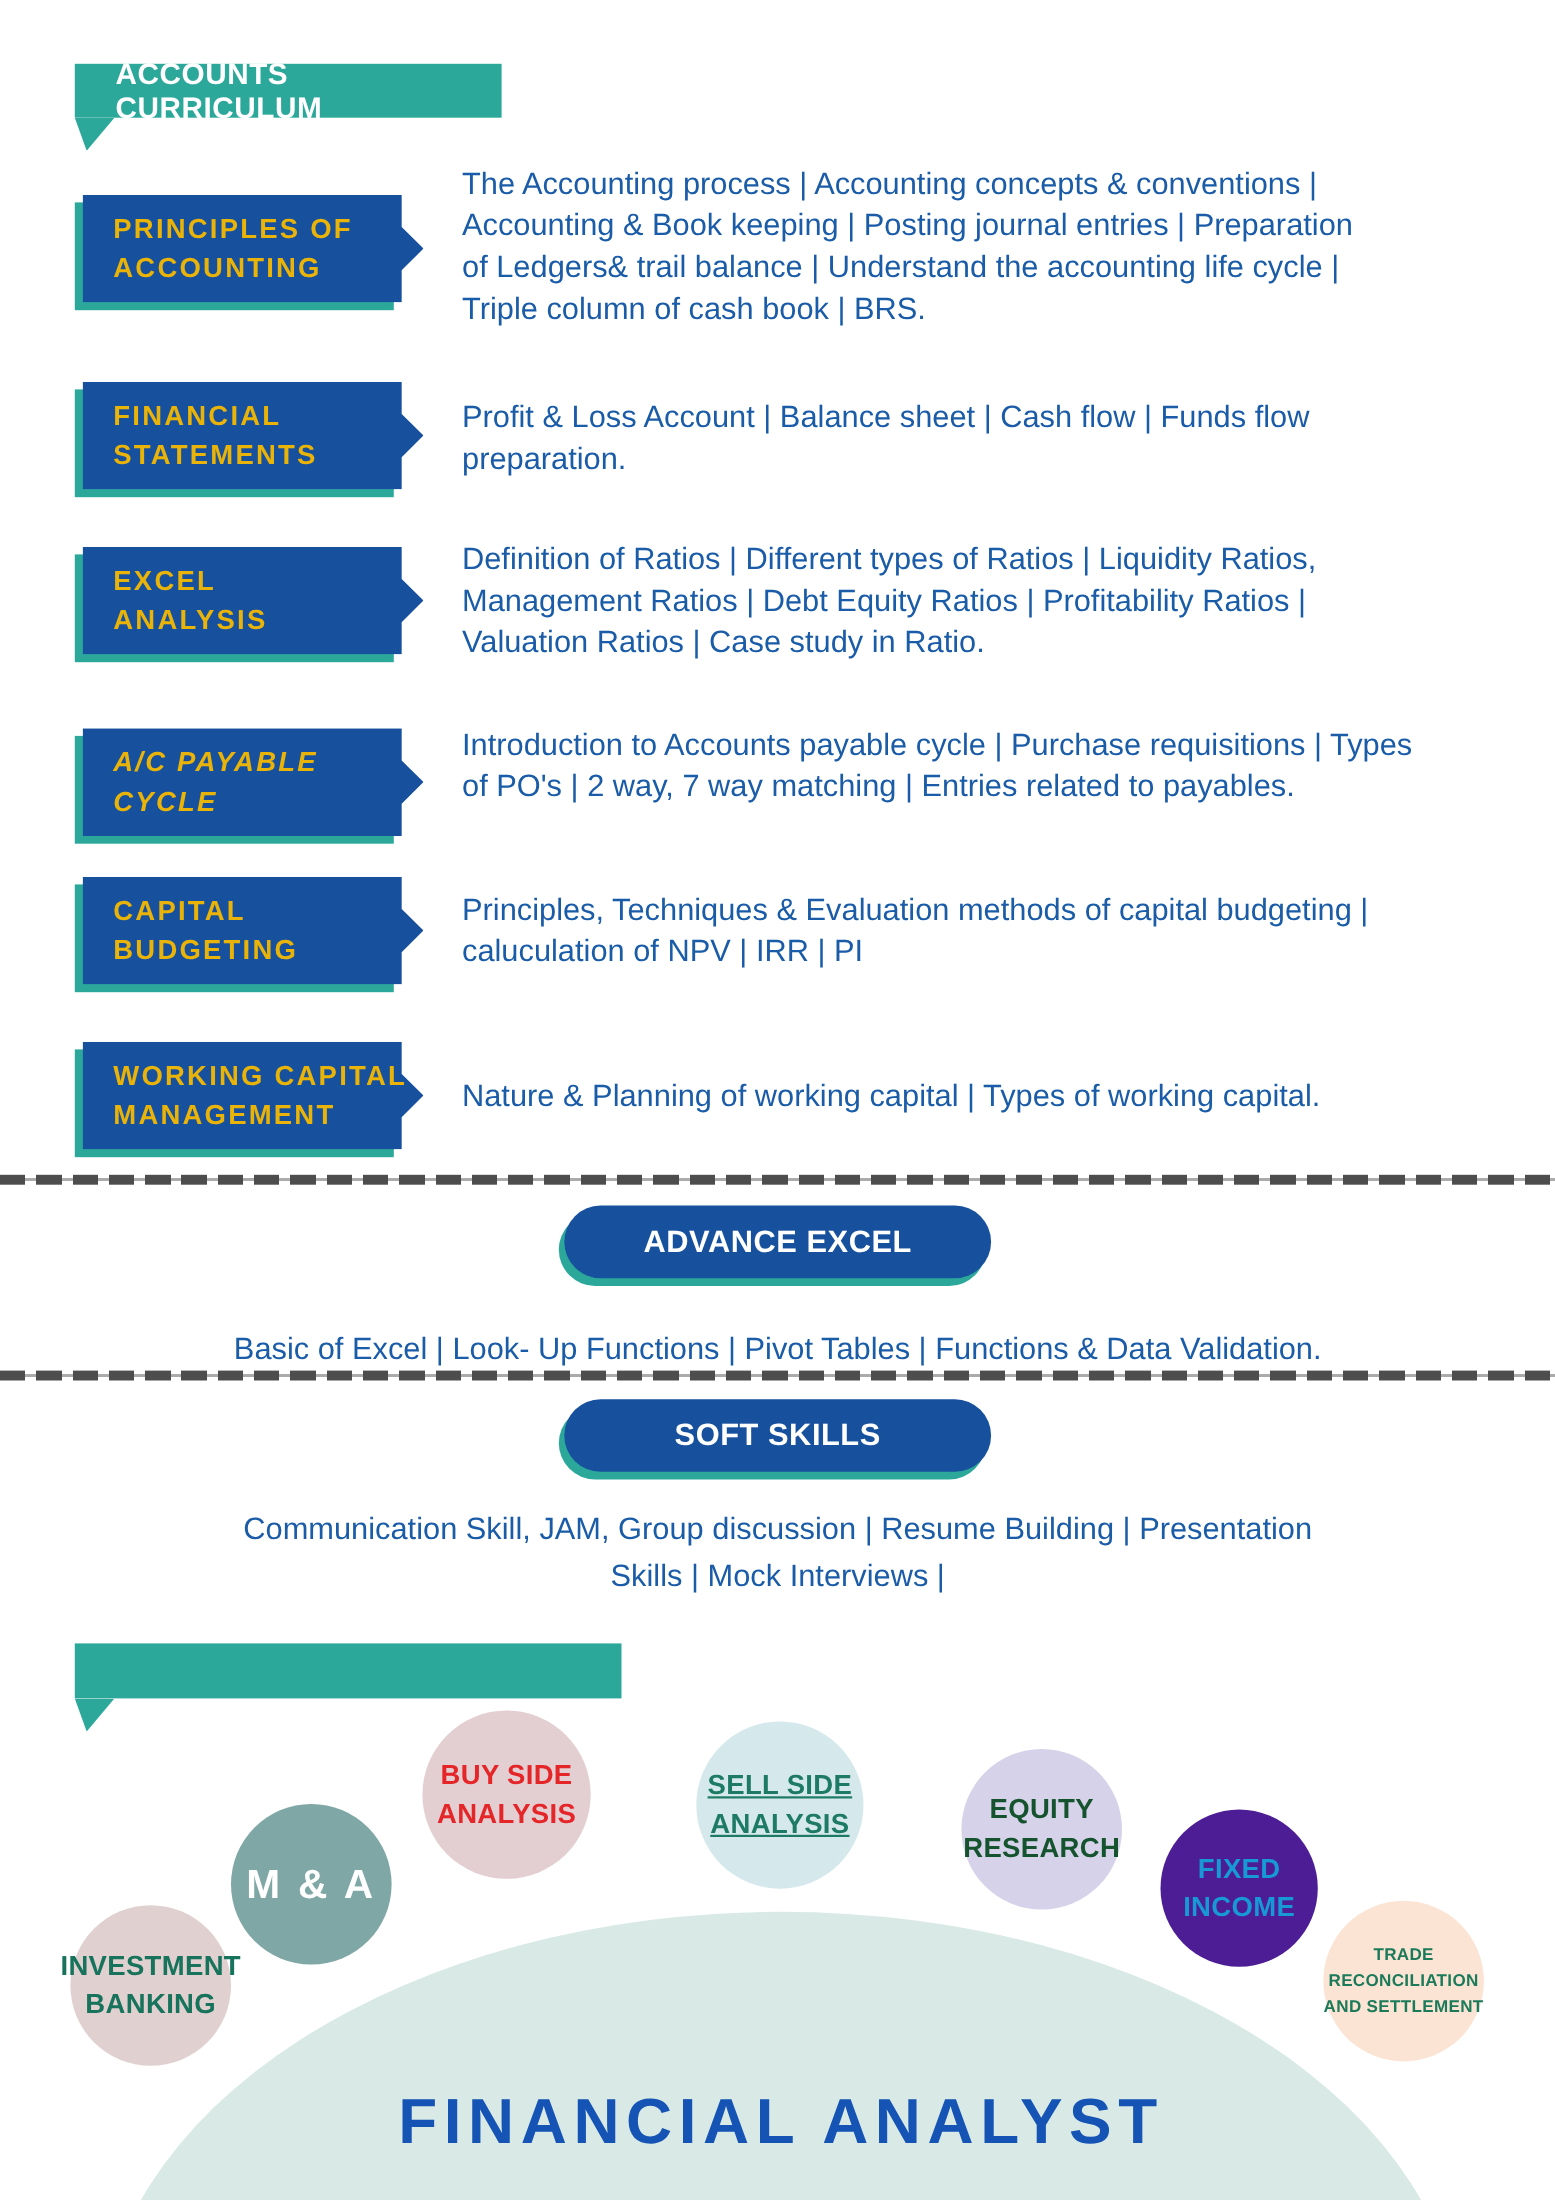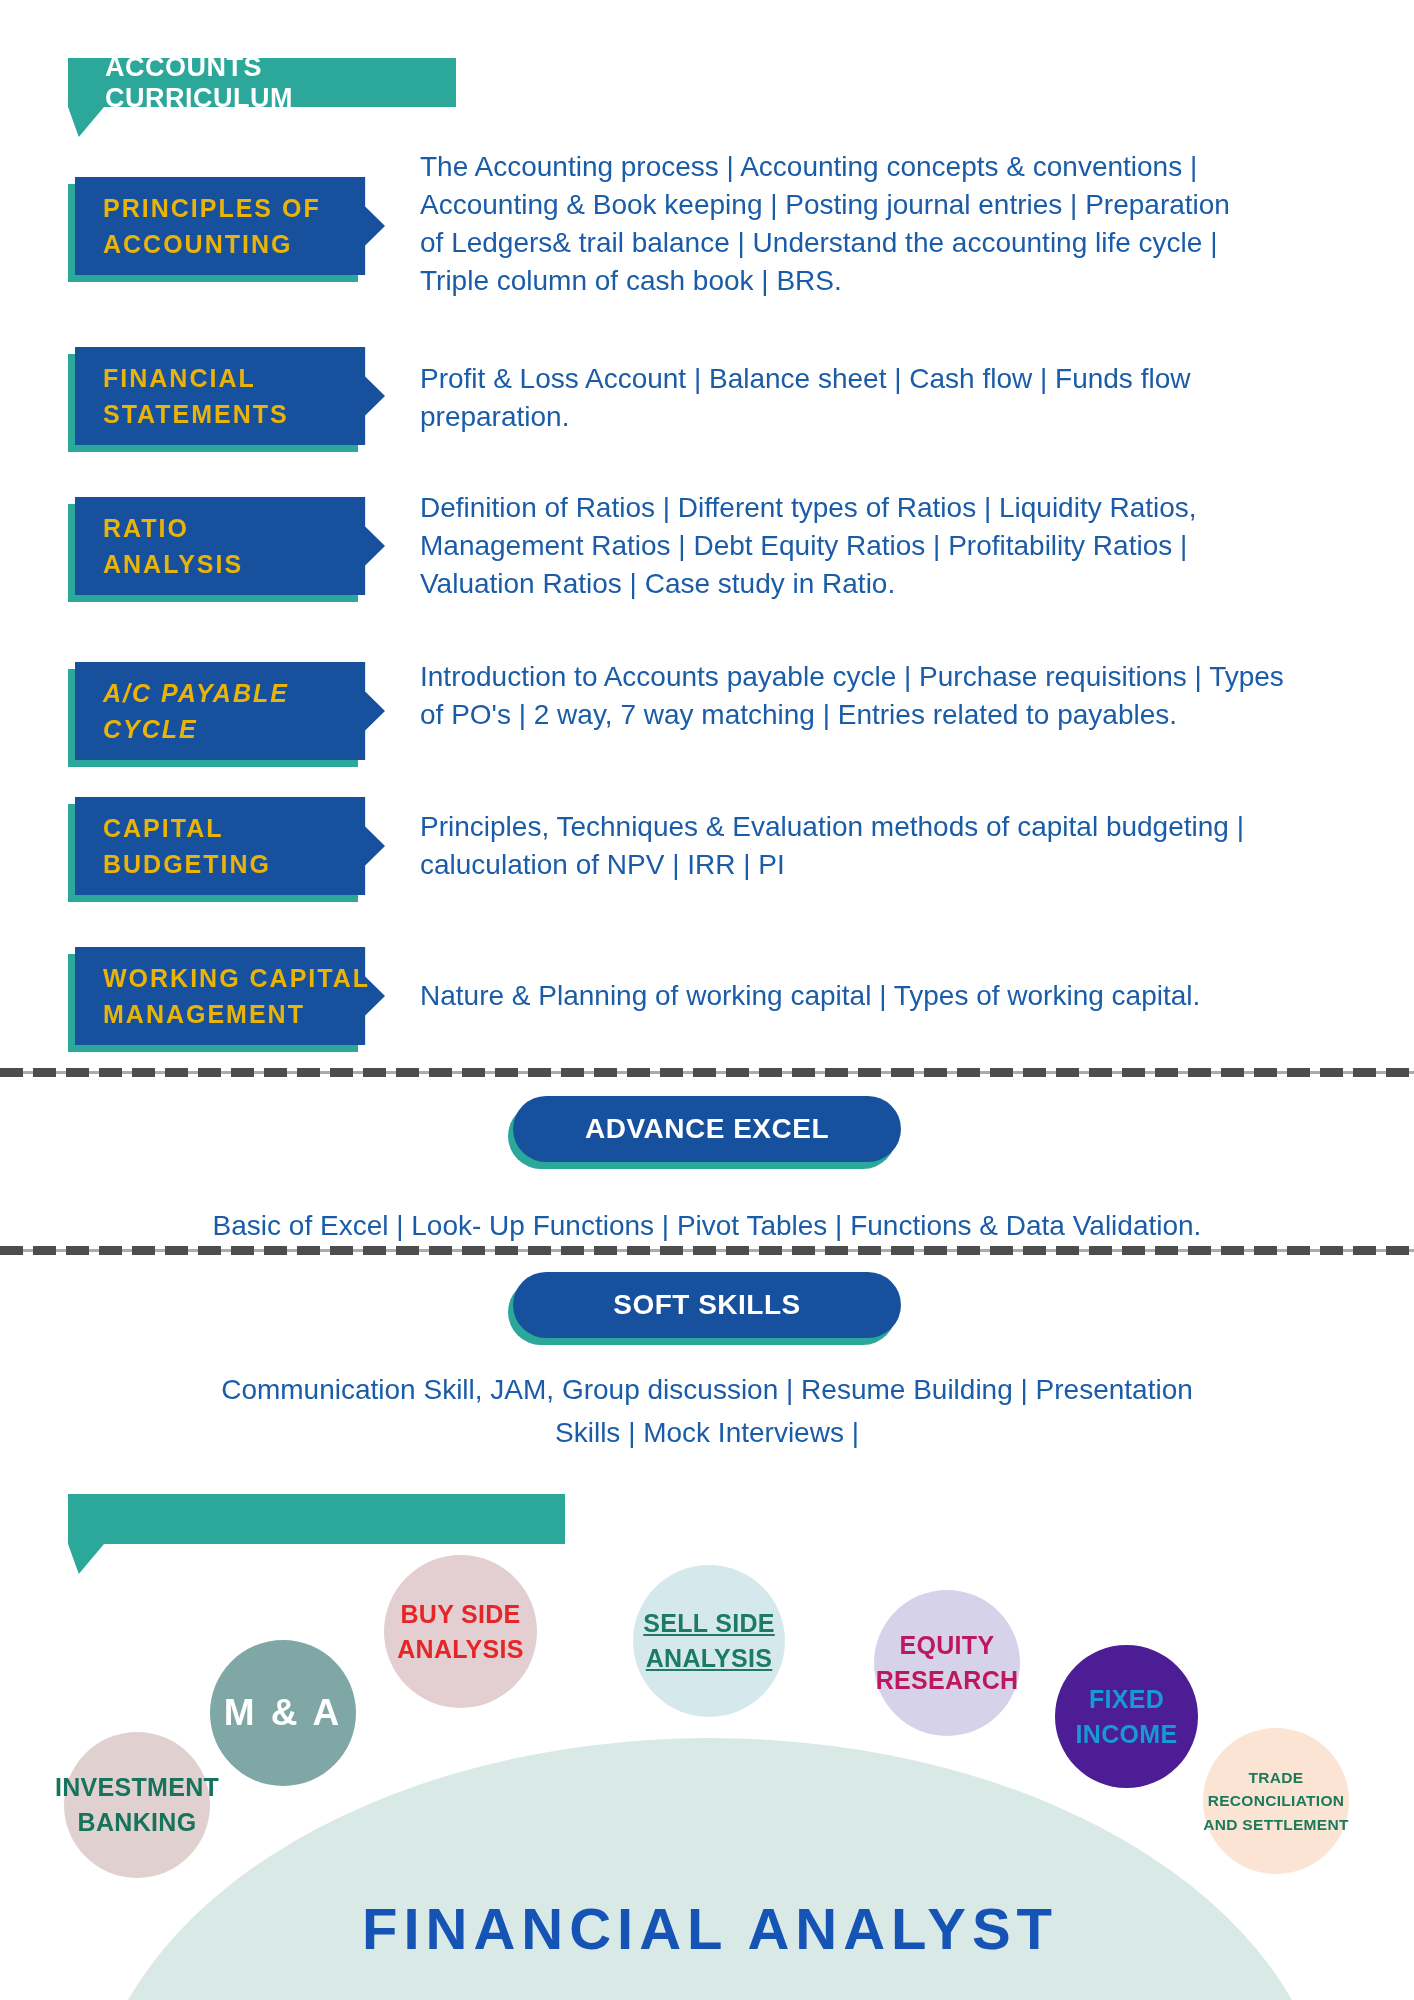--- a/index.html
+++ b/index.html
@@ -110,21 +110,21 @@
 <div class="cbox-wrap row2">
   <div class="cbox-shadow"></div>
   <div class="cbox">FINANCIAL
 STATEMENTS</div>
 </div>
 <div class="desc desc2">Profit &amp; Loss Account | Balance sheet | Cash flow | Funds flow
 preparation.</div>
 
 <div class="cbox-wrap row3">
   <div class="cbox-shadow"></div>
-  <div class="cbox">RATIO
+  <div class="cbox">EXCEL
 ANALYSIS</div>
 </div>
 <div class="desc desc3">Definition of Ratios | Different types of Ratios | Liquidity Ratios,
 Management Ratios | Debt Equity Ratios | Profitability Ratios |
 Valuation Ratios | Case study in Ratio.</div>
 
 <div class="cbox-wrap row4">
   <div class="cbox-shadow"></div>
   <div class="cbox">A/C PAYABLE
 CYCLE</div>
@@ -164,19 +164,19 @@
   <div class="arc-title">FINANCIAL ANALYST</div>
 </div>
 
 <div class="role role-investment-banking" style="background-color: rgb(224, 209, 208); color: rgb(23, 115, 92);">INVESTMENT
 BANKING</div>
 <div class="role role-m-a" style="background-color: rgb(127, 167, 165); color: rgb(255, 255, 255);">M &amp; A</div>
 <div class="role role-buy-side" style="background-color: rgb(227, 206, 209); color: rgb(229, 38, 41);">BUY SIDE
 ANALYSIS</div>
 <div class="role role-sell-side" style="background-color: rgb(213, 233, 236); color: rgb(29, 122, 100);">SELL SIDE
 ANALYSIS</div>
-<div class="role role-equity-research" style="background-color: rgb(214, 210, 234); color: #be185d;">EQUITY
+<div class="role role-equity-research" style="background-color: rgb(214, 210, 234); color: #14532d;">EQUITY
 RESEARCH</div>
 <div class="role role-fixed-income" style="background-color: #4c1d95; color: rgb(23, 153, 214);">FIXED
 INCOME</div>
 <div class="role role-trade-recon" style="background-color: rgb(251, 228, 212); color: rgb(27, 122, 90);">TRADE
 RECONCILIATION
 AND SETTLEMENT</div>
 
 </body></html>

